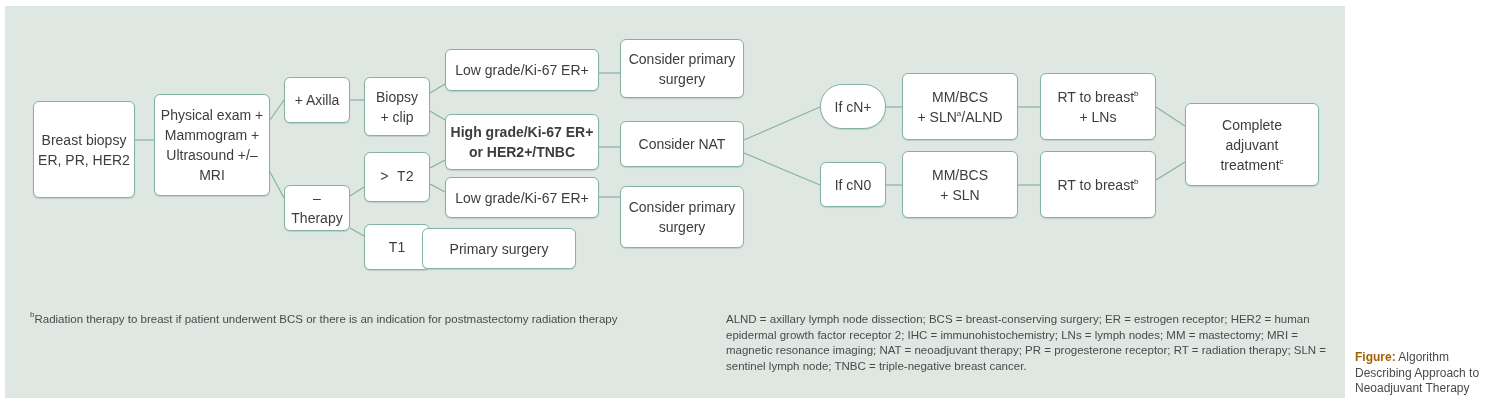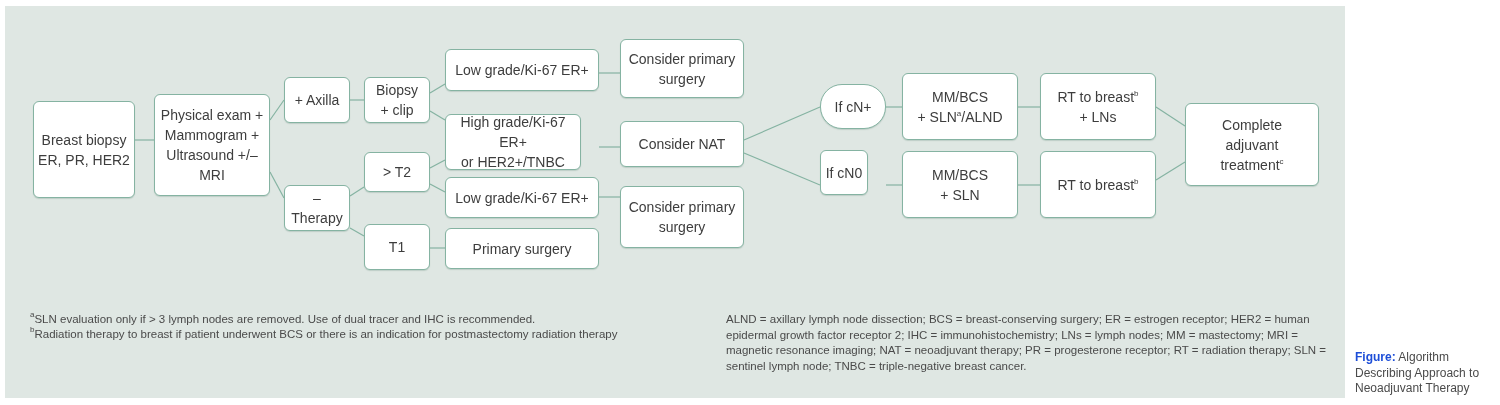--- a/index.html
+++ b/index.html
@@ -12,21 +12,21 @@
           border-radius:6px; display:flex; align-items:center; justify-content:center;
           text-align:center; font-size:14px; line-height:20px; color:#3d3d3d;
           box-shadow:0 1px 1px rgba(90,130,115,0.25); padding:0 4px; }
   .node span { white-space:pre-line; }
   sup { font-size:8px; line-height:0; vertical-align:6px; }
   .footnotes { position:absolute; left:30px; top:312px; width:680px; font-size:11.5px; line-height:15px; color:#4a4a4a; }
   .footnotes .fn { display:block; }
   .footnotes .cont { padding-left:6px; }
   .abbrev { position:absolute; left:726px; top:312px; width:605px; font-size:11.5px; line-height:15.5px; color:#4a4a4a; }
   .caption { position:absolute; left:1355px; top:350px; width:145px; font-size:12px; line-height:15.5px; color:#4a4a4a; }
-  .caption .lbl { color:#1d4ed8; font-weight:bold; }
+  .caption .lbl { color:#a16207; font-weight:bold; }
 </style>
 </head>
 <body>
 
 <div class="panel"></div>
 
 <svg class="links">
   <line x1="135" y1="140" x2="154" y2="140"></line>
   <line x1="270" y1="120" x2="284" y2="100"></line>
   <line x1="270" y1="172" x2="284" y2="198"></line>
@@ -60,79 +60,78 @@
 Mammogram +
 Ultrasound +/–
 MRI</span>
   </div>
 <div class="node" style="left:284px;top:77px;width:66px;height:46px;align-items:center;">
     <span>+ Axilla</span>
   </div>
 <div class="node" style="left:284px;top:185px;width:66px;height:46px;">
     <span>– Therapy</span>
   </div>
-<div class="node" style="left:364px;top:77px;width:66px;height:46px;">
+<div class="node" style="left:364px;top:77px;width:66px;height:59px;">
     <span>Biopsy
 + clip</span>
   </div>
-<div class="node" style="left:364px;top:152px;width:66px;height:40px;">
+<div class="node" style="left:364px;top:152px;width:66px;height:50px;font-family:Liberation Mono, monospace;">
     <span>&gt; T2</span>
   </div>
 <div class="node" style="left:364px;top:224px;width:66px;height:46px;">
     <span>T1</span>
   </div>
 <div class="node" style="left:445px;top:49px;width:154px;height:42px;">
     <span>Low grade/Ki-67 ER+</span>
   </div>
-<div class="node" style="left:445px;top:114px;width:136px;height:56px;">
+<div class="node" style="left:445px;top:114px;width:154px;height:56px;font-weight:bold;">
     <span>High grade/Ki-67 ER+
 or HER2+/TNBC</span>
   </div>
 <div class="node" style="left:445px;top:177px;width:154px;height:41px;">
     <span>Low grade/Ki-67 ER+</span>
   </div>
-<div class="node" style="left:445px;top:228px;width:154px;height:41px;">
+<div class="node" style="left:422px;top:228px;width:154px;height:41px;">
     <span>Primary surgery</span>
   </div>
 <div class="node" style="left:620px;top:39px;width:124px;height:59px;">
     <span>Consider primary
 surgery</span>
   </div>
 <div class="node" style="left:620px;top:121px;width:124px;height:46px;">
     <span>Consider NAT</span>
   </div>
 <div class="node" style="left:620px;top:186px;width:124px;height:62px;">
     <span>Consider primary
 surgery</span>
   </div>
 <div class="node" style="left:820px;top:84px;width:66px;height:45px;border-radius:22px;">
     <span>If cN+</span>
   </div>
-<div class="node" style="left:820px;top:150px;width:48px;height:45px;text-align:center;">
+<div class="node" style="left:820px;top:162px;width:66px;height:45px;text-align:center;">
     <span>If cN0</span>
   </div>
 <div class="node" style="left:902px;top:73px;width:116px;height:67px;">
   <span><span>MM/BCS</span><br><span>+ SLN</span><sup>a</sup><span>/ALND</span></span>
 </div>
 <div class="node" style="left:902px;top:151px;width:116px;height:67px;">
     <span>MM/BCS
 + SLN</span>
   </div>
 <div class="node" style="left:1040px;top:73px;width:116px;height:67px;">
   <span><span>RT to breast</span><sup>b</sup><br><span>+ LNs</span></span>
 </div>
 <div class="node" style="left:1040px;top:151px;width:116px;height:67px;">
   <span><span>RT to breast</span><sup>b</sup></span>
 </div>
 <div class="node" style="left:1185px;top:103px;width:134px;height:83px;">
   <span><span>Complete</span><br><span>adjuvant</span><br><span>treatment</span><sup>c</sup></span>
 </div>
 
 <div class="footnotes">
-  <span class="fn"><sup>a</sup><span>SLN evaluation only if &gt; 3 lymph nodes are removed. Use of dual tracer and IHC is recommended.</span></span>
   <span class="fn"><sup>b</sup><span>Radiation therapy to breast if patient underwent BCS or there is an indication for postmastectomy radiation therapy</span></span>
 </div>
 
 <div class="abbrev">ALND = axillary lymph node dissection; BCS = breast-conserving surgery; ER = estrogen receptor; HER2 = human epidermal growth factor receptor 2; IHC = immunohistochemistry; LNs = lymph nodes; MM = mastectomy; MRI = magnetic resonance imaging; NAT = neoadjuvant therapy; PR = progesterone receptor; RT = radiation therapy; SLN = sentinel lymph node; TNBC = triple-negative breast cancer.</div>
 
 <div class="caption">
   <span class="lbl">Figure:</span>
   <span>Algorithm Describing Approach to Neoadjuvant Therapy</span>
 </div>
 

